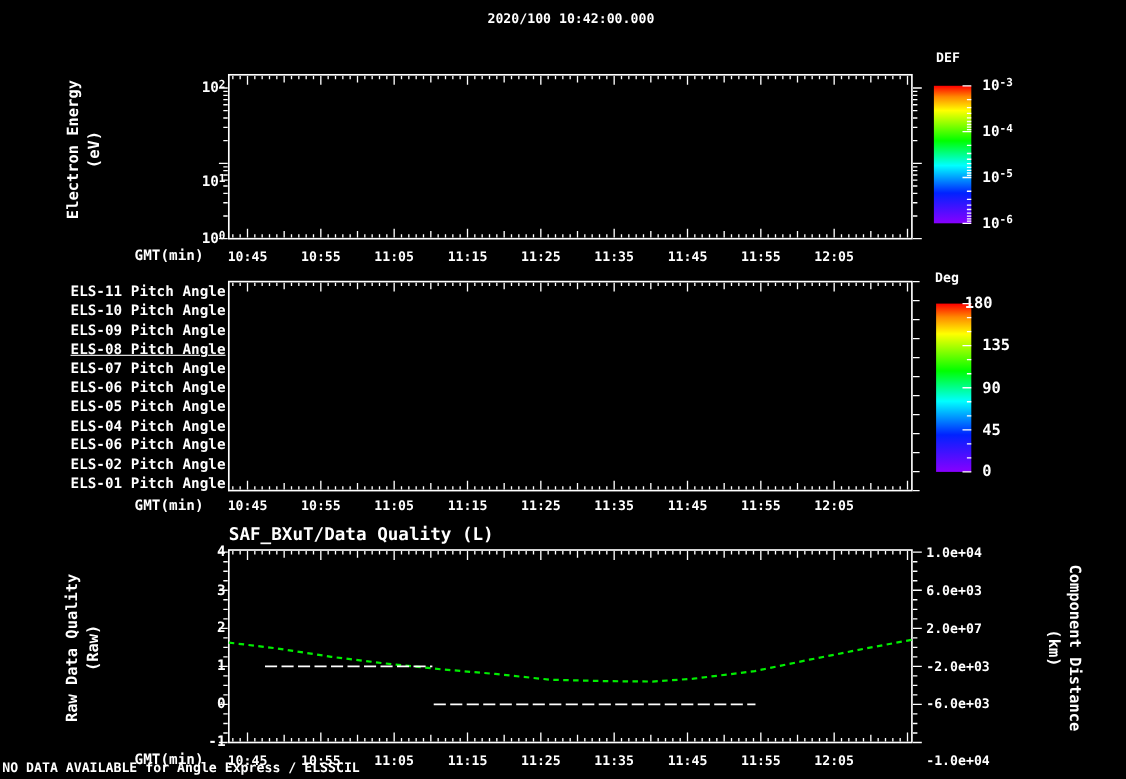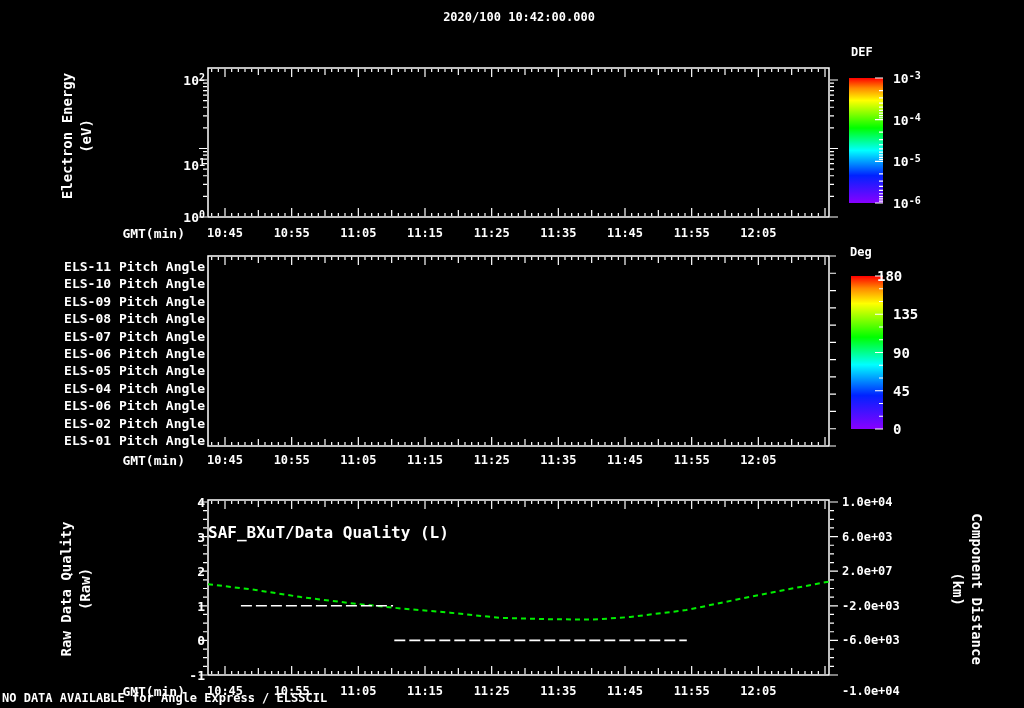--- a/index.html
+++ b/index.html
@@ -56,21 +56,21 @@
   <div class="lbl t15" style="left:850px;top:246px;">Deg</div>
 
   <div class="vleft t14" style="left:77px;top:136px;"><span>Electron Energy</span><br><span>(eV)</span></div>
   <div class="vleft t14" style="left:76px;top:589px;"><span>Raw Data Quality</span><br><span>(Raw)</span></div>
   <div class="vright t14" style="left:967px;top:589px;"><div>Component Distance</div><div>(km)</div></div>
 
   <div class="lbl t13 vmid" style="right:839px;top:233px;">GMT(min)</div>
   <div class="lbl t13 vmid" style="right:839px;top:460px;">GMT(min)</div>
   <div class="lbl t13 vmid" style="right:839px;top:691px;">GMT(min)</div>
 
-  <div class="lbl t16 vmid" style="left:208px;top:486px;margin-top:47px;">SAF_BXuT/Data Quality (L)</div>
+  <div class="lbl t16 vmid" style="left:208px;top:486px;">SAF_BXuT/Data Quality (L)</div>
 
   <div class="lbl t12 vmid" style="left:2px;top:698px;">NO DATA AVAILABLE for Angle Express / ELSSCIL</div>
 
   <div id="gen-labels">
       <div class="lbl t12 ctr" style="left:225.0px;top:233px;">10:45</div>
       <div class="lbl t12 ctr" style="left:291.7px;top:233px;">10:55</div>
       <div class="lbl t12 ctr" style="left:358.3px;top:233px;">11:05</div>
       <div class="lbl t12 ctr" style="left:425.0px;top:233px;">11:15</div>
       <div class="lbl t12 ctr" style="left:491.7px;top:233px;">11:25</div>
       <div class="lbl t12 ctr" style="left:558.3px;top:233px;">11:35</div>
@@ -103,21 +103,21 @@
       <div class="lbl t13 vmid" style="left:893px;top:161.3px;">10<sup>-5</sup></div>
       <div class="lbl t13 vmid" style="left:893px;top:203px;">10<sup>-6</sup></div>
       <div class="lbl t14 vmid" style="left:845px;top:276px;margin-left:32px;">180</div>
       <div class="lbl t14 vmid" style="left:893px;top:314.3px;">135</div>
       <div class="lbl t14 vmid" style="left:893px;top:352.5px;">90</div>
       <div class="lbl t14 vmid" style="left:893px;top:390.8px;">45</div>
       <div class="lbl t14 vmid" style="left:893px;top:429px;">0</div>
       <div class="lbl t13 vmid" style="right:819px;top:266.0px;">ELS-11 Pitch Angle</div>
       <div class="lbl t13 vmid" style="right:819px;top:283.4px;">ELS-10 Pitch Angle</div>
       <div class="lbl t13 vmid" style="right:819px;top:300.8px;">ELS-09 Pitch Angle</div>
-      <div class="lbl t13 vmid" style="right:819px;top:318.2px;">ELS-08 Pitch Angle</div>
+      <div class="lbl t13 vmid" style="right:819px;top:318.2px;text-decoration:underline;">ELS-08 Pitch Angle</div>
       <div class="lbl t13 vmid" style="right:819px;top:335.6px;">ELS-07 Pitch Angle</div>
       <div class="lbl t13 vmid" style="right:819px;top:353.0px;">ELS-06 Pitch Angle</div>
       <div class="lbl t13 vmid" style="right:819px;top:370.4px;">ELS-05 Pitch Angle</div>
       <div class="lbl t13 vmid" style="right:819px;top:387.8px;">ELS-04 Pitch Angle</div>
       <div class="lbl t13 vmid" style="right:819px;top:405.2px;">ELS-06 Pitch Angle</div>
       <div class="lbl t13 vmid" style="right:819px;top:422.6px;">ELS-02 Pitch Angle</div>
       <div class="lbl t13 vmid" style="right:819px;top:440.0px;">ELS-01 Pitch Angle</div>
       <div class="lbl t13 vmid" style="right:819px;top:502.0px;">4</div>
       <div class="lbl t13 vmid" style="right:819px;top:536.6px;">3</div>
       <div class="lbl t13 vmid" style="right:819px;top:571.2px;">2</div>

